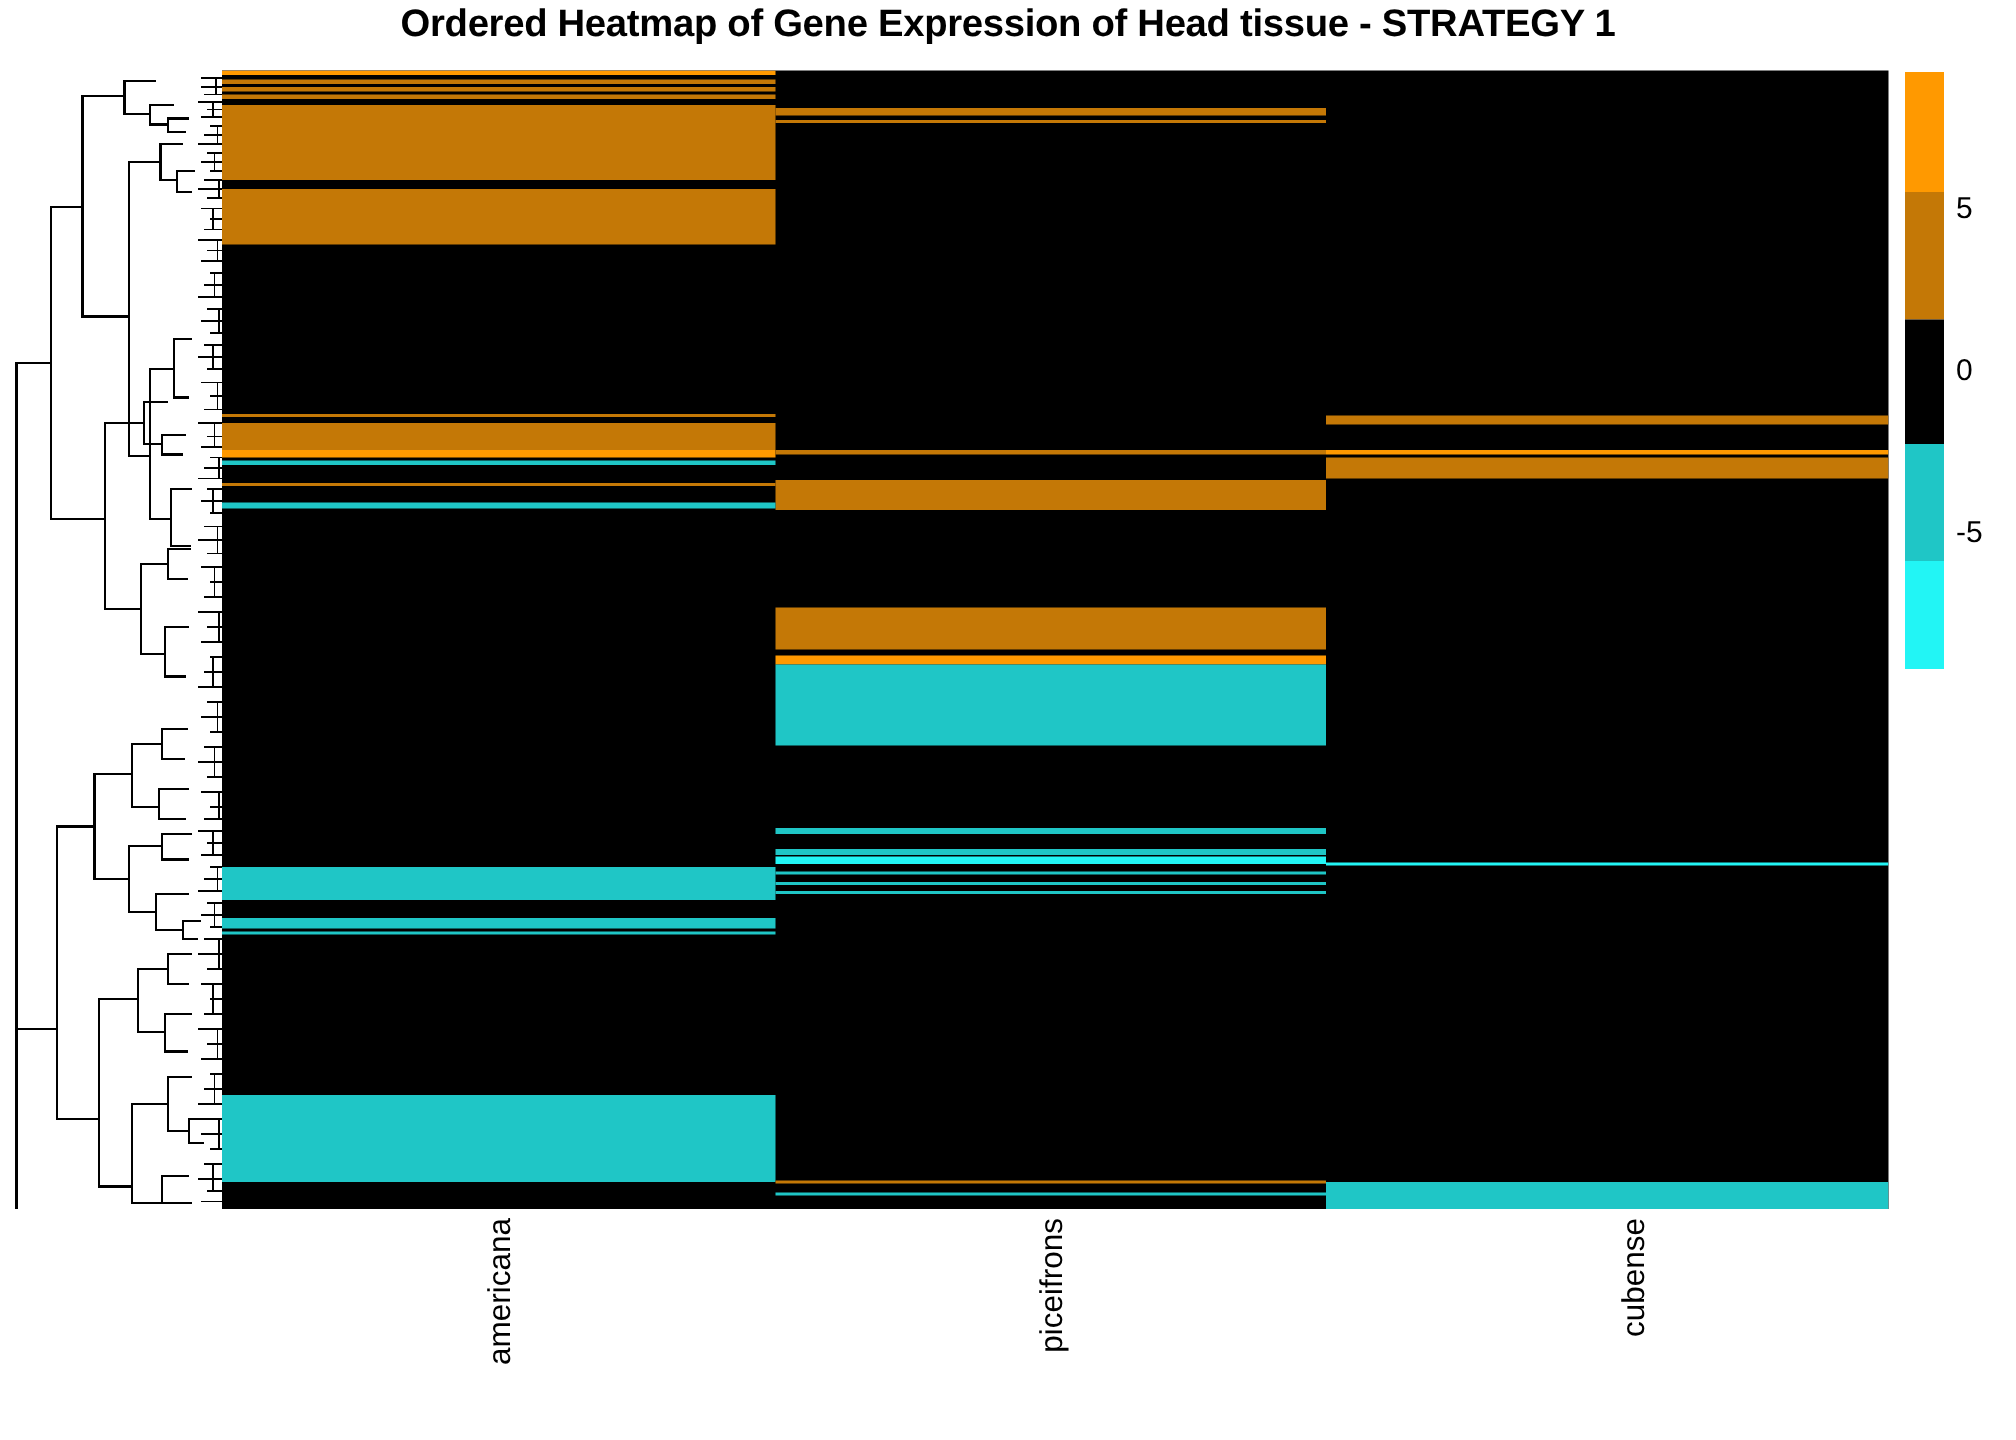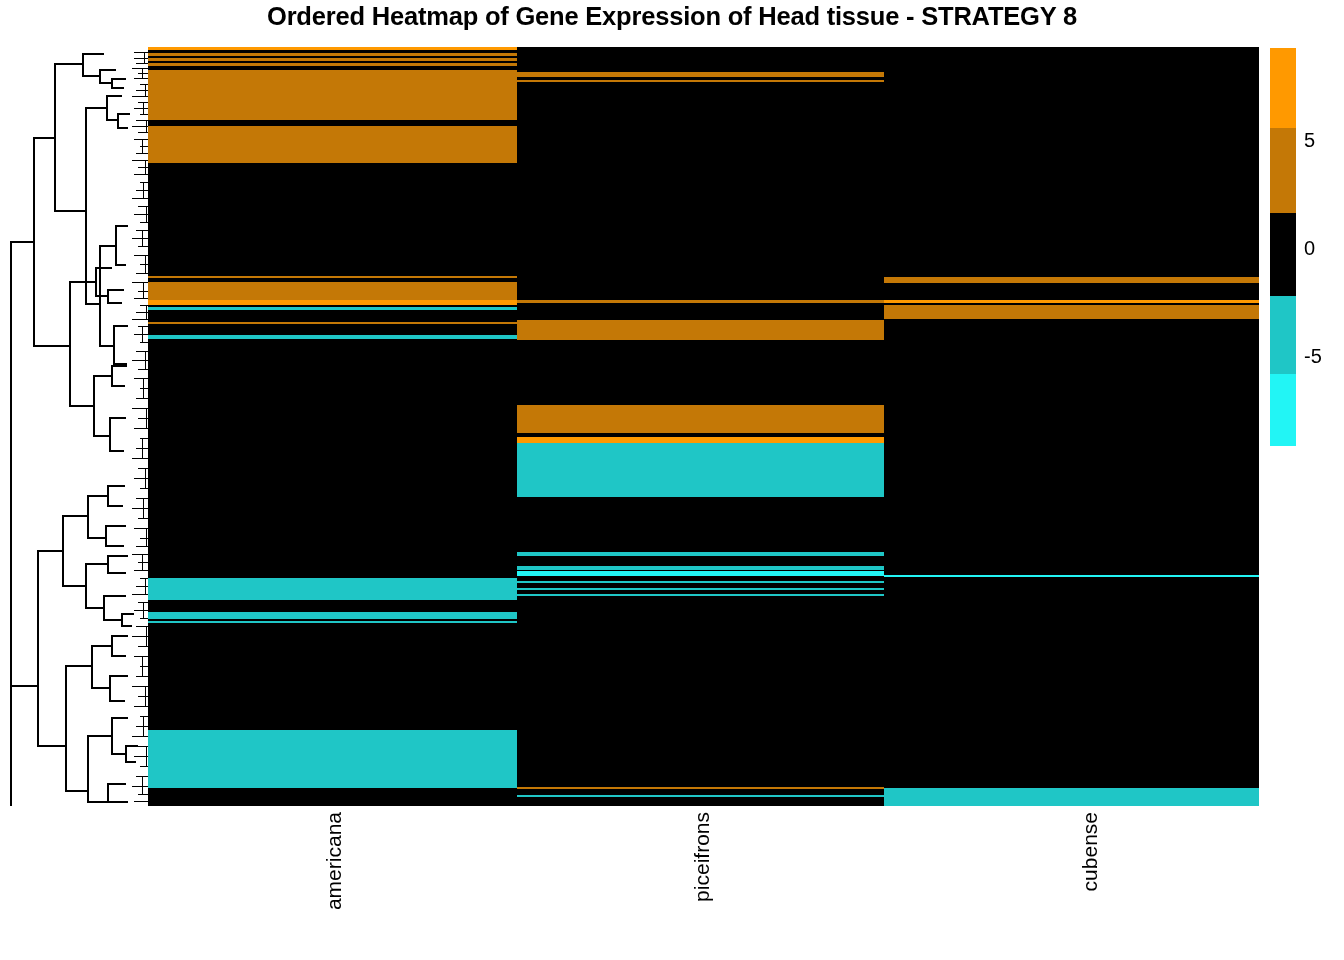--- a/index.html
+++ b/index.html
@@ -96,21 +96,21 @@
     font-family: "Liberation Sans", sans-serif;
     white-space: nowrap;
     transform: translateY(-50%);
   }
 </style>
 </head>
 <body>
 
 <div id="root">
 
-  <div id="plot-title">Ordered Heatmap of Gene Expression of Head tissue - STRATEGY 8</div>
+  <div id="plot-title">Ordered Heatmap of Gene Expression of Head tissue - STRATEGY 1</div>
 
   <div id="dendrogram">
     <svg width="140" height="760" viewBox="0 0 140 760">
       <g fill="none" stroke="#000000" stroke-width="1.4" shape-rendering="crispEdges">
 
         <path d="M3 530 L3 196 L26 196"></path>
         <path d="M3 530 L3 760"></path>
 
         <path d="M26 196 L26 92 L47 92"></path>
         <path d="M26 196 L26 300 L62 300"></path>

